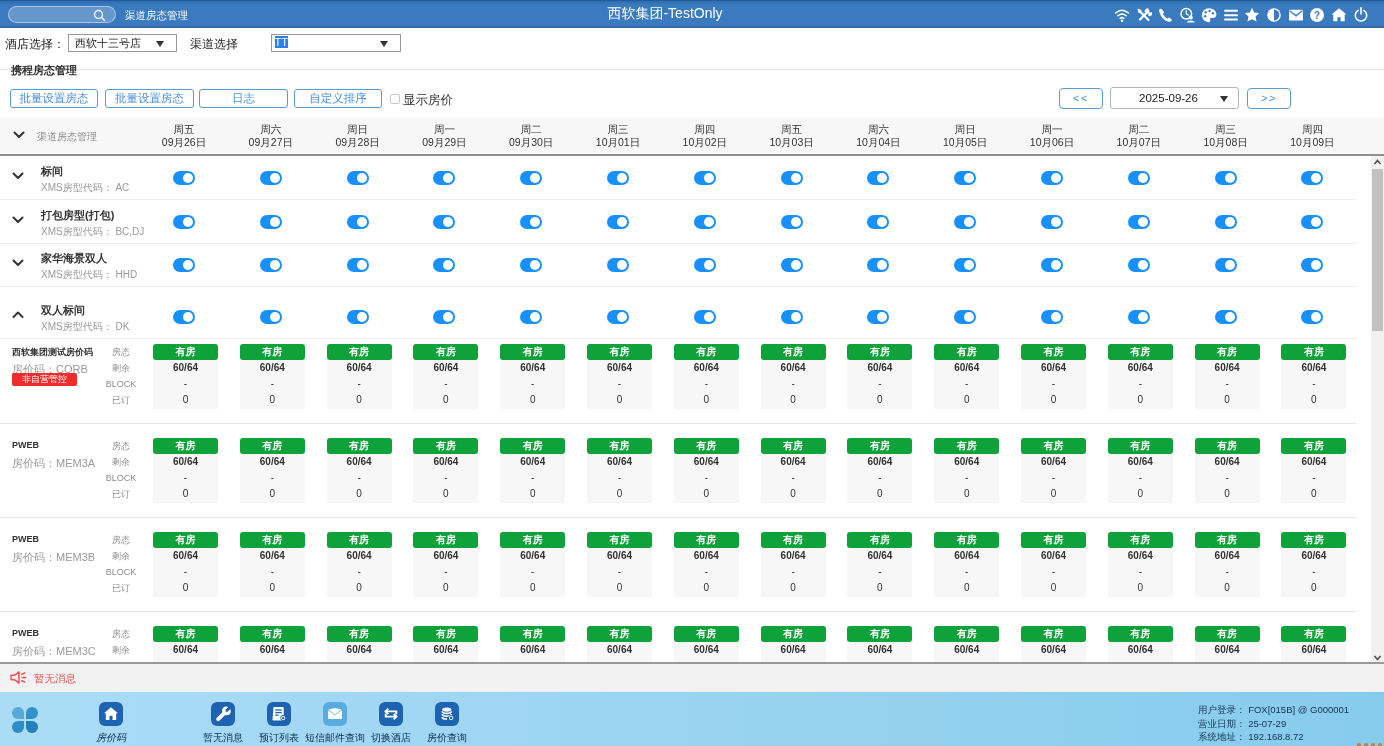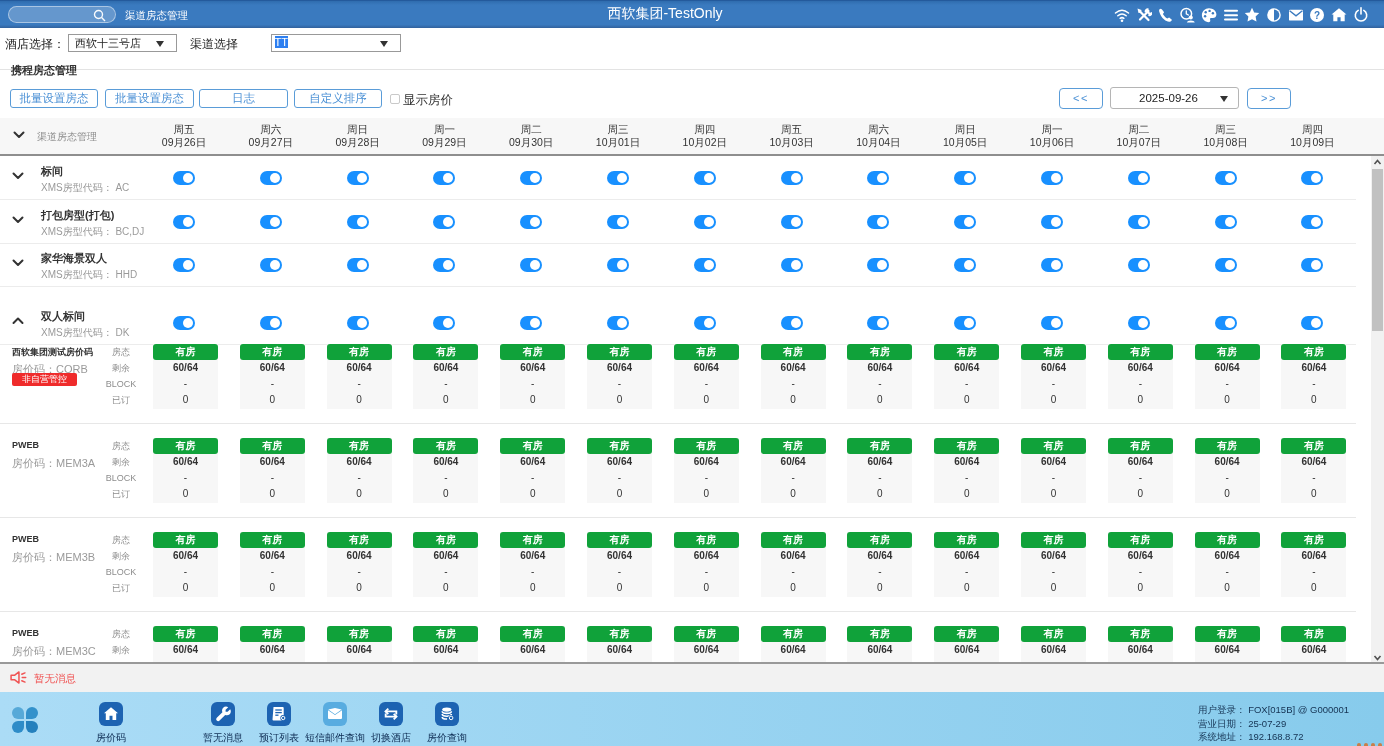--- a/index.html
+++ b/index.html
@@ -253,21 +253,21 @@
         <div class="toggle" style="left:607px;"></div>
         <div class="toggle" style="left:693.8px;"></div>
         <div class="toggle" style="left:780.6px;"></div>
         <div class="toggle" style="left:867.4px;"></div>
         <div class="toggle" style="left:954.1999999999999px;"></div>
         <div class="toggle" style="left:1041px;"></div>
         <div class="toggle" style="left:1127.8px;"></div>
         <div class="toggle" style="left:1214.6px;"></div>
         <div class="toggle" style="left:1301.3999999999999px;"></div>
       </div>
-      <div class="roomrow" style="top:145px;text-align:right;">
+      <div class="roomrow" style="top:139px;text-align:right;">
         <svg class="chev" width="12" height="8" viewBox="0 0 12 8">
           <polyline points="1.5,6 6,1.5 10.5,6" fill="none" stroke="#333" stroke-width="2" stroke-linecap="round" stroke-linejoin="round"></polyline>
         </svg>
         <div class="rname">双人标间</div>
         <div class="rcode">XMS房型代码：&nbsp;DK</div>
         <div class="toggle" style="left:173px;"></div>
         <div class="toggle" style="left:259.8px;"></div>
         <div class="toggle" style="left:346.6px;"></div>
         <div class="toggle" style="left:433.4px;"></div>
         <div class="toggle" style="left:520.2px;"></div>
@@ -670,21 +670,21 @@
     <line x1="12.5" y1="10.5" x2="16" y2="12" stroke="#f05353" stroke-width="1.5" stroke-linecap="round"></line>
   </svg>
   <div id="msgtext">暂无消息</div>
 </div>
 
 <div id="footer">
     <div class="petal" style="left:12px; top:15px; background:#56a9d8; border-radius:50% 50% 0 50%;"></div>
     <div class="petal" style="left:26px; top:15px; background:#3391cb; border-radius:50% 50% 50% 0;"></div>
     <div class="petal" style="left:12px; top:29px; background:#2e8cc8; border-radius:50% 0 50% 50%;"></div>
     <div class="petal" style="left:26px; top:29px; background:#2480bd; border-radius:0 50% 50% 50%;"></div>
-    <div class="fitem" style="left:55px;">
+    <div class="fitem" style="left:55px;font-style:italic;">
       <div class="ficon" style="background:#1d63b2;"><svg width="24" height="24" viewBox="0 0 24 24">
           <path d="M12 5.2 L19 11.2 L17.2 11.2 L17.2 18 L13.5 18 L13.5 13.7 L10.5 13.7 L10.5 18 L6.8 18 L6.8 11.2 L5 11.2 Z" fill="#fff"></path>
         </svg></div>
       <div class="flabelb">房价码</div>
     </div>
     <div class="fitem" style="left:167px;">
       <div class="ficon" style="background:#1d63b2;"><svg width="24" height="24" viewBox="0 0 24 24">
           <path d="M17.2 5.2 C15.6 4.2 13.5 4.4 12.2 5.7 C11 6.9 10.7 8.7 11.4 10.2 L5.8 15.8 C5 16.6 5 17.8 5.8 18.6 C6.6 19.4 7.8 19.4 8.6 18.6 L14.2 13 C15.7 13.7 17.5 13.4 18.7 12.2 C20 10.9 20.2 8.8 19.2 7.2 L16.6 9.8 L14.6 9.8 L14.6 7.8 Z" fill="#fff"></path>
         </svg></div>
       <div class="flabelb">暂无消息</div>

